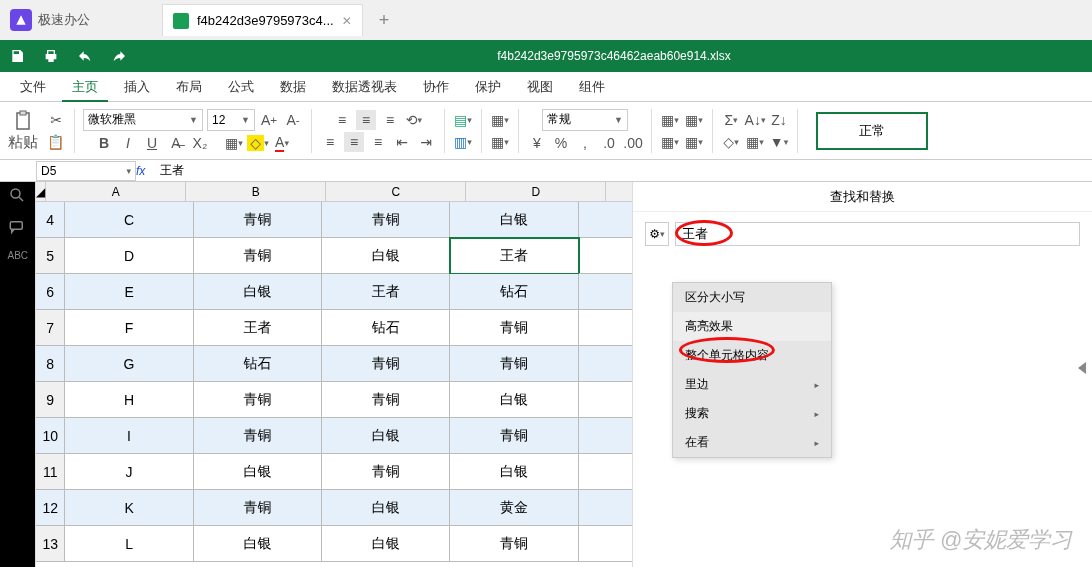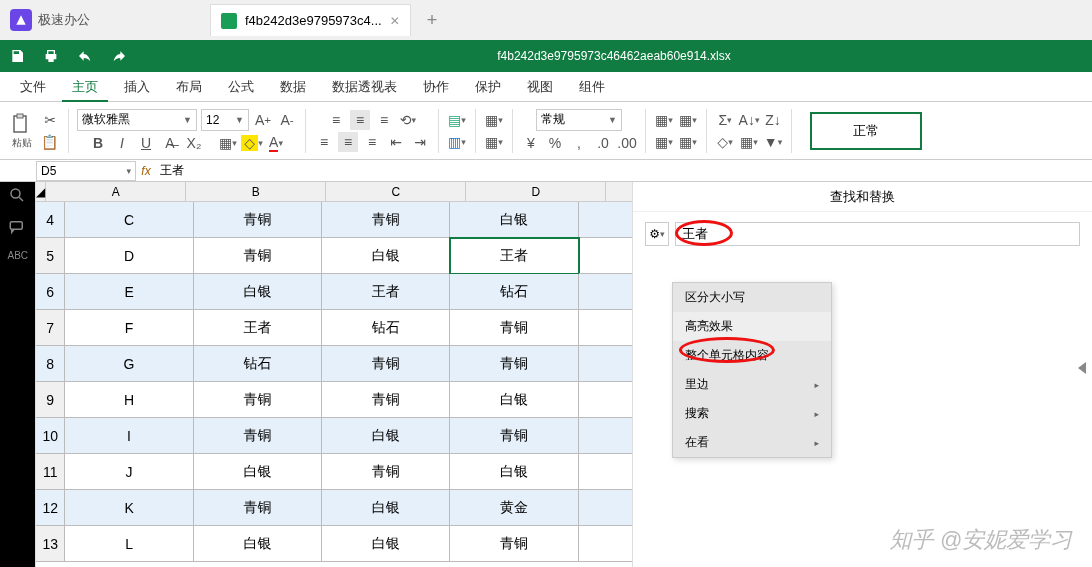--- a/index.html
+++ b/index.html
@@ -2,54 +2,54 @@
 <html><head>
 <meta charset="utf-8">
 <style>
 * { margin:0; padding:0; box-sizing:border-box; font-family:"Microsoft YaHei","微软雅黑",sans-serif; }
 body { background:#fff; overflow:hidden; width:1092px; height:567px; position:relative; }
 
 
 .titlebar { height:40px; background:#f0f0f0; display:flex; align-items:center; }
 .app-badge { display:flex; align-items:center; gap:6px; margin-left:10px; font-size:13px; color:#555; }
 .app-icon { width:22px; height:22px; background:#6b46e6; border-radius:4px; display:flex; align-items:center; justify-content:center; }
-.tab { margin-left:120px; height:32px; background:#fff; border:1px solid #ddd; border-bottom:none; display:flex; align-items:center; padding:0 10px; gap:8px; font-size:13px; }
+.tab { margin-left:72px; height:32px; background:#fff; border:1px solid #ddd; border-bottom:none; display:flex; align-items:center; padding:0 10px; gap:8px; font-size:13px; }
 .sheet-glyph { width:16px; height:16px; background:#1a9e55; border-radius:2px; }
 .tab-x { color:#999; font-size:12px; }
 .plus { margin-left:16px; color:#888; font-size:18px; }
 
 
 .quickbar { height:32px; background:#107c41; display:flex; align-items:center; }
 .qbtn { width:34px; height:32px; display:flex; align-items:center; justify-content:center; color:#fff; }
 .qbtn svg { width:16px; height:16px; fill:#fff; }
 .filename { flex:1; text-align:center; color:#fff; font-size:12px; }
 
 
 .ribtabs { height:30px; background:#fff; border-bottom:1px solid #ccc; display:flex; align-items:center; padding-left:10px; gap:6px; font-size:13px; }
 .rtab { padding:0 10px; height:30px; line-height:30px; color:#333; }
 .rtab.active { border-bottom:2px solid #107c41; color:#107c41; }
 
 
 .ribbon { height:58px; background:#fff; border-bottom:1px solid #ccc; display:flex; align-items:center; padding:4px 8px; gap:8px; position:relative; }
 .group { display:flex; flex-direction:column; align-items:center; gap:2px; }
 .group-row { display:flex; align-items:center; gap:4px; }
 .sep { width:1px; height:44px; background:#ddd; }
-.bigbtn { display:flex; flex-direction:column; align-items:flex-end; font-size:10px; color:#555; }
+.bigbtn { display:flex; flex-direction:column; align-items:center; font-size:15px; color:#555; }
 .bigbtn .ico { width:24px; height:24px; display:flex; align-items:center; justify-content:center; }
 .ribbon select, .font-sel { height:22px; border:1px solid #ccc; font-size:12px; padding:0 4px; background:#fff; }
 .font-sel { width:120px; display:flex; align-items:center; justify-content:space-between; }
 .chev { font-size:9px; color:#666; }
 .smico { width:20px; height:20px; display:flex; align-items:center; justify-content:center; font-size:14px; color:#555; border:1px solid transparent; }
 .style-preview { width:112px; height:38px; border:2px solid #107c41; display:flex; align-items:center; justify-content:center; font-size:13px; margin-left:10px; }
 
 
 .namerow { height:22px; display:flex; align-items:center; border-bottom:1px solid #ccc; }
 .namerow .left-gap { width:36px; }
 .namebox { width:100px; border:1px solid #ccc; height:20px; font-size:12px; padding:0 4px; display:flex; align-items:center; justify-content:space-between; }
-.fx { width:20px; text-align:center; font-style:italic; font-size:12px; color:#a16207; }
+.fx { width:20px; text-align:left; font-style:italic; font-size:12px; color:#1d4ed8; }
 .fbar { flex:1; font-size:12px; padding-left:4px; }
 
 
 .gridwrap { position:absolute; top:182px; left:0; right:0; bottom:0; display:flex; }
 .side { width:36px; background:#000000; border-right:1px solid #ddd; display:flex; flex-direction:column; align-items:center; padding-top:4px; gap:12px; }
 .side .ico { width:20px; height:20px; color:#888; }
 .grid { flex:1; position:relative; overflow:hidden; }
 .colhdrs { display:flex; }
 .colhdrs .cell, .rowhdr { border:1px solid #ccc; border-top:none; border-left:none; font-size:12px; display:flex; align-items:center; justify-content:center; background:#f0f0f0; }
 .colhdr { height:20px; }

